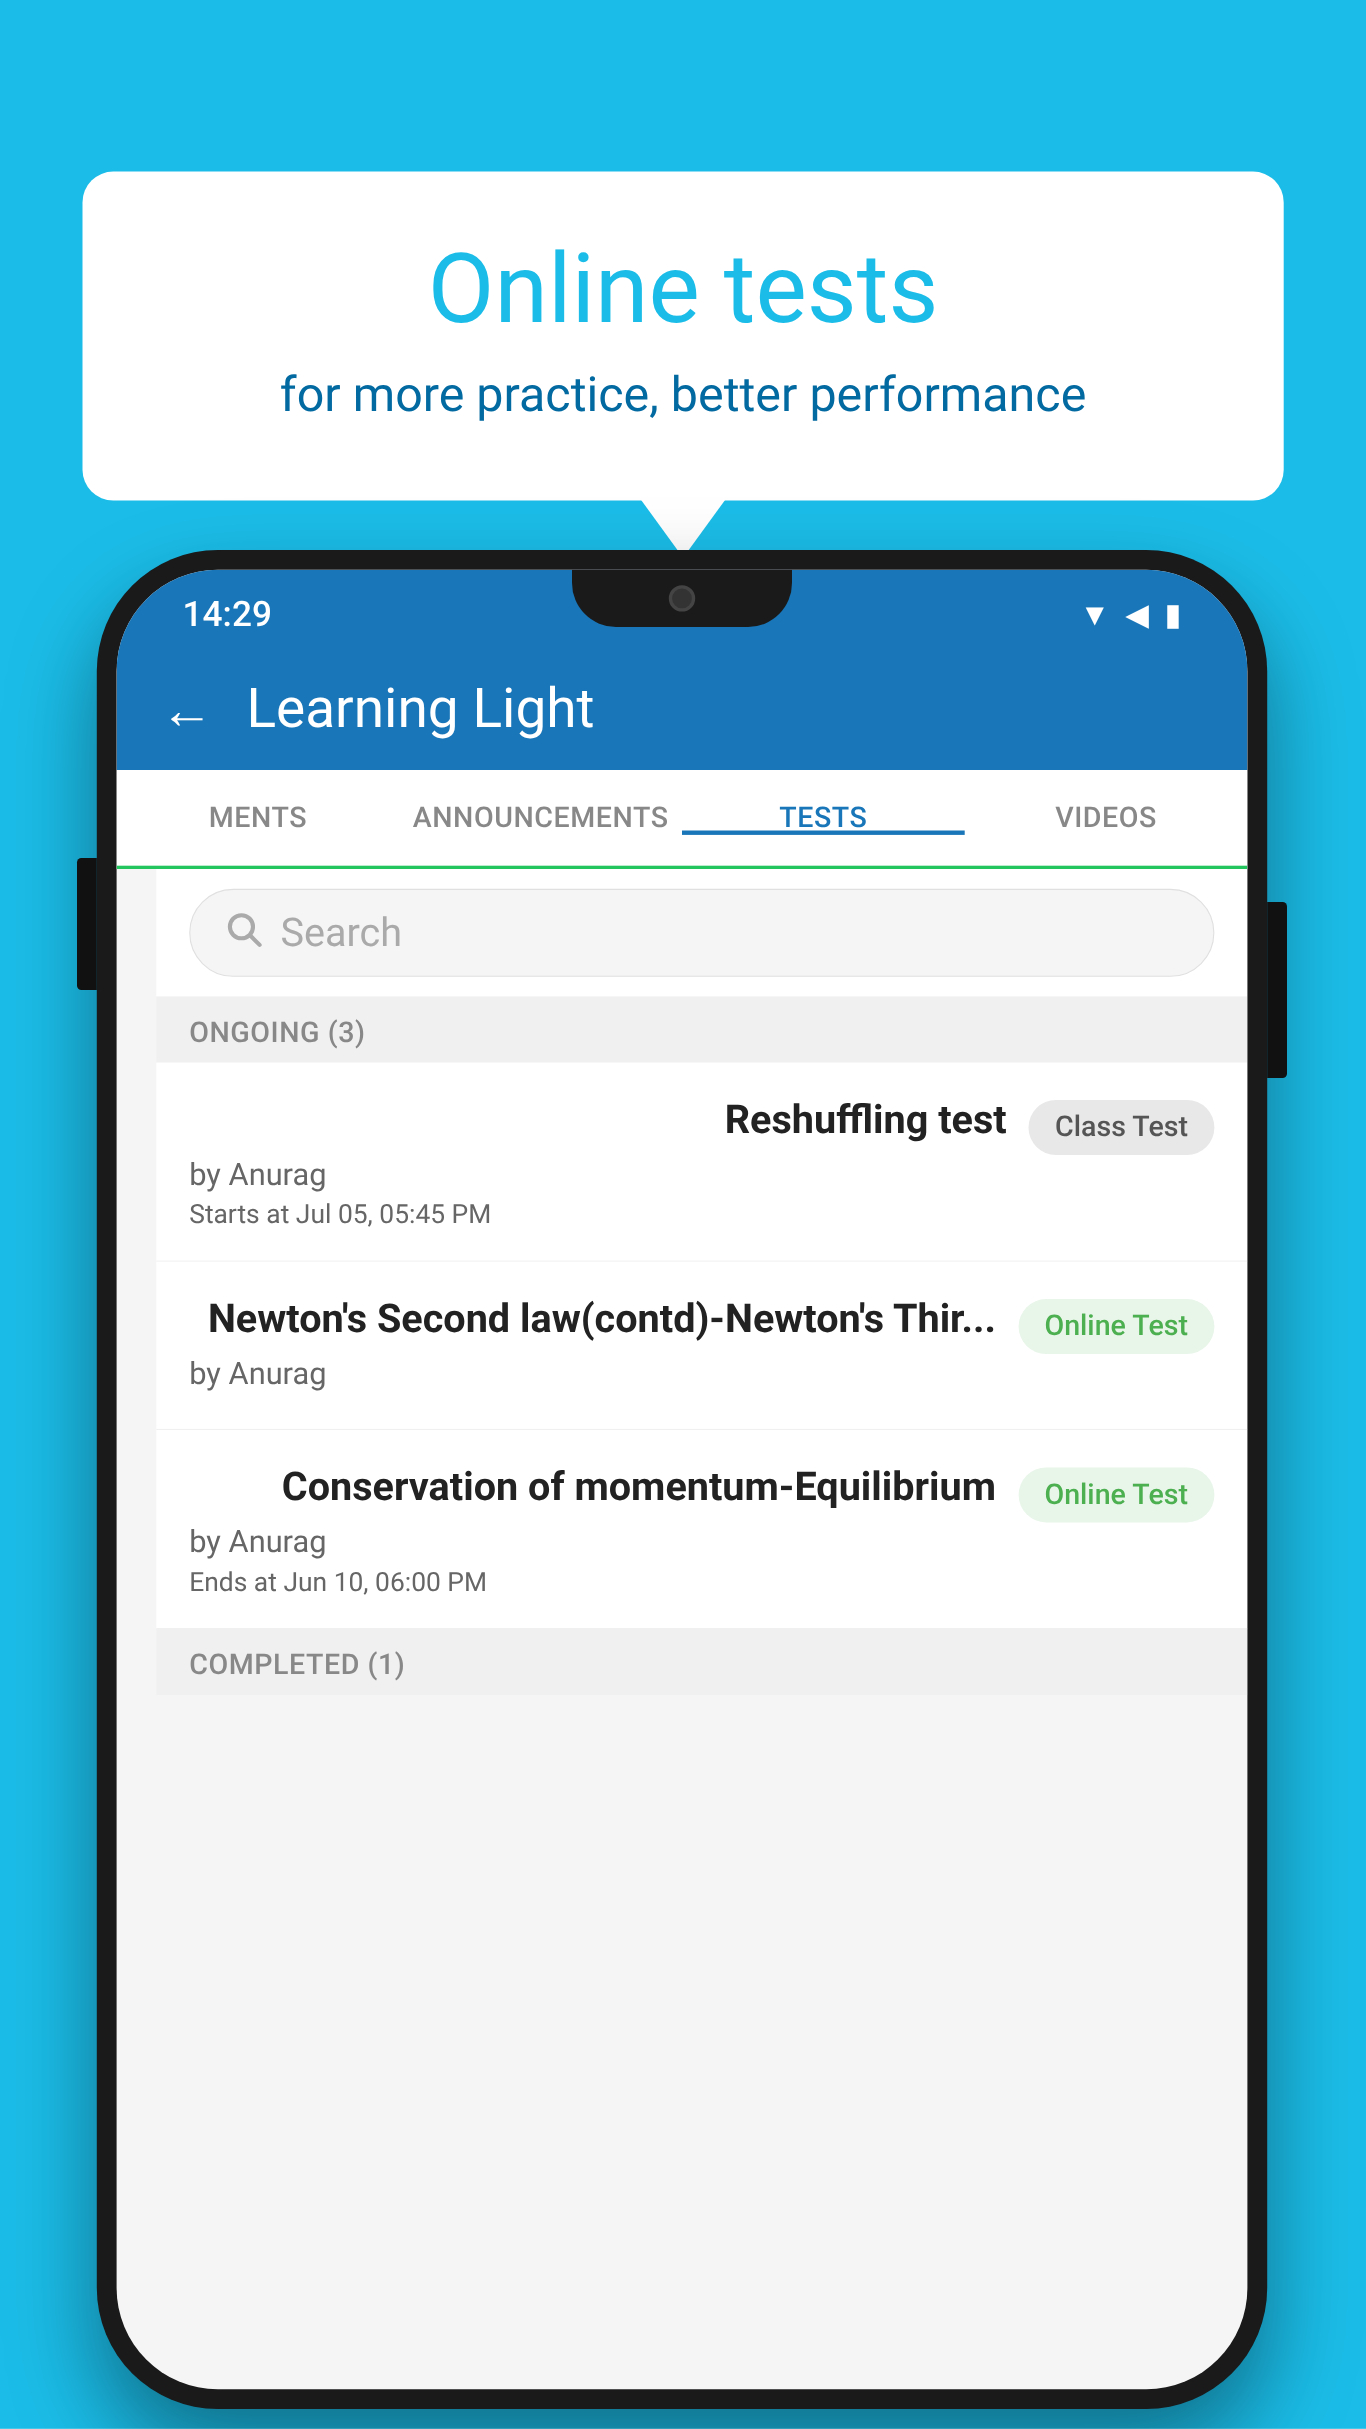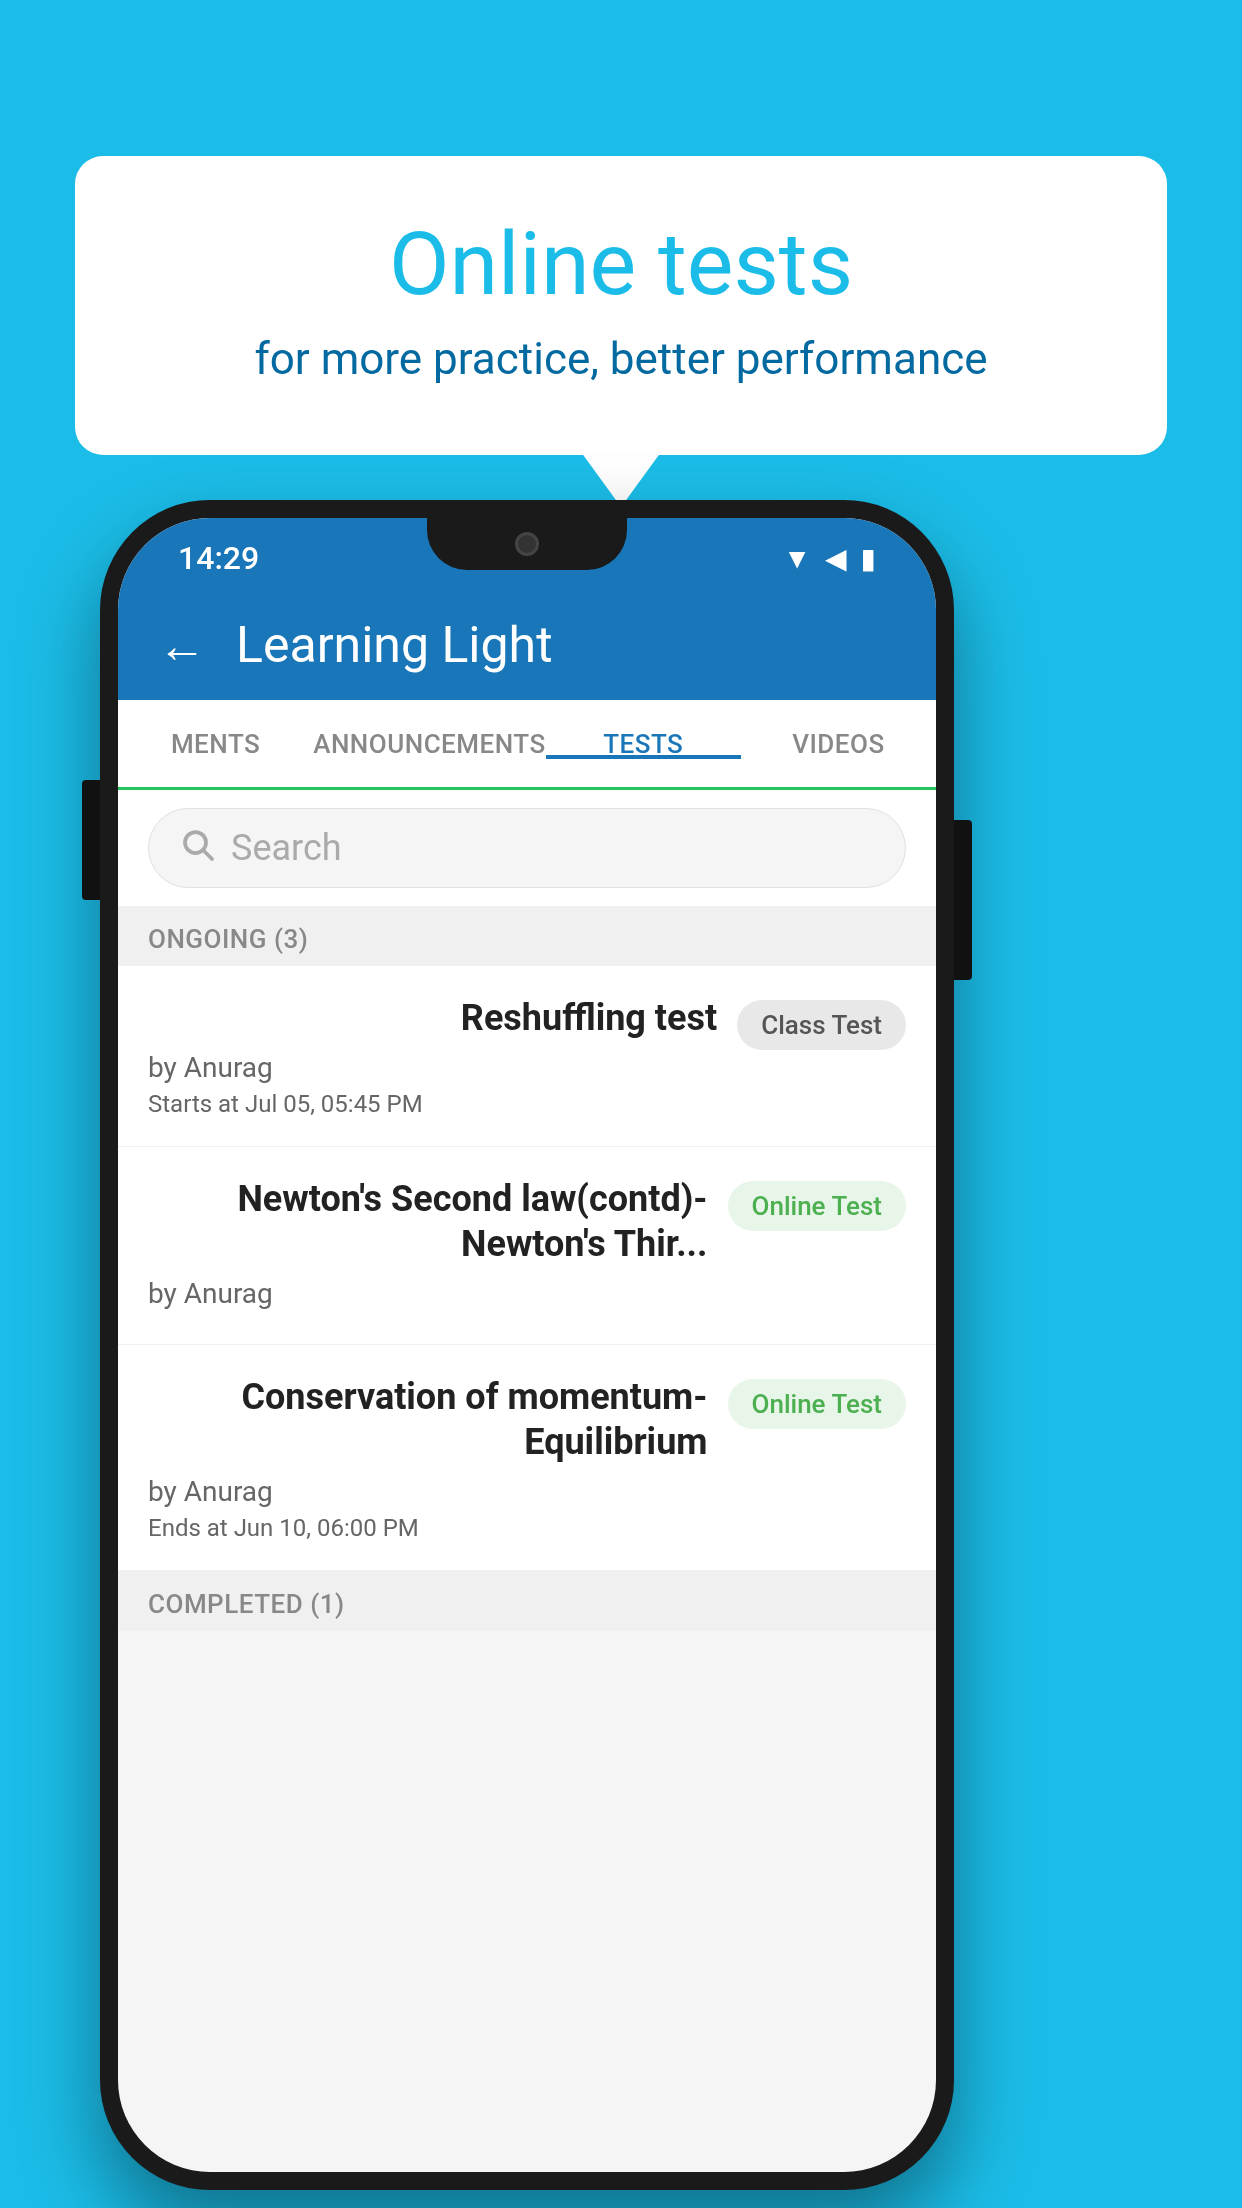--- a/index.html
+++ b/index.html
@@ -49,22 +49,22 @@
     .bubble-subtitle {
       font-size: 44px;
       color: #0369a1;
       font-weight: 400;
     }
 
     
     .phone-container {
       position: absolute;
       top: 500px;
-      left: 100px;
-      width: 854px;
+      left: 88px;
+      width: 1064px;
       height: 1690px;
     }
     .phone-outer {
       width: 100%;
       height: 100%;
       background: #1a1a1a;
       border-radius: 110px;
       position: relative;
       box-shadow: 0 40px 80px rgba(0,0,0,0.4);
     }
@@ -293,20 +293,21 @@
     }
 
     .phone-inner {
       display: flex;
       flex-direction: column;
       height: 100%;
     }
     .content-scroll {
       flex: 1;
       overflow: hidden;
+      margin-left: 36px;
     }
   </style>
 </head>
 <body>
 
 <div class="speech-bubble-container">
   <div class="speech-bubble">
     <div class="bubble-title">Online tests</div>
     <div class="bubble-subtitle">for more practice, better performance</div>
   </div>

